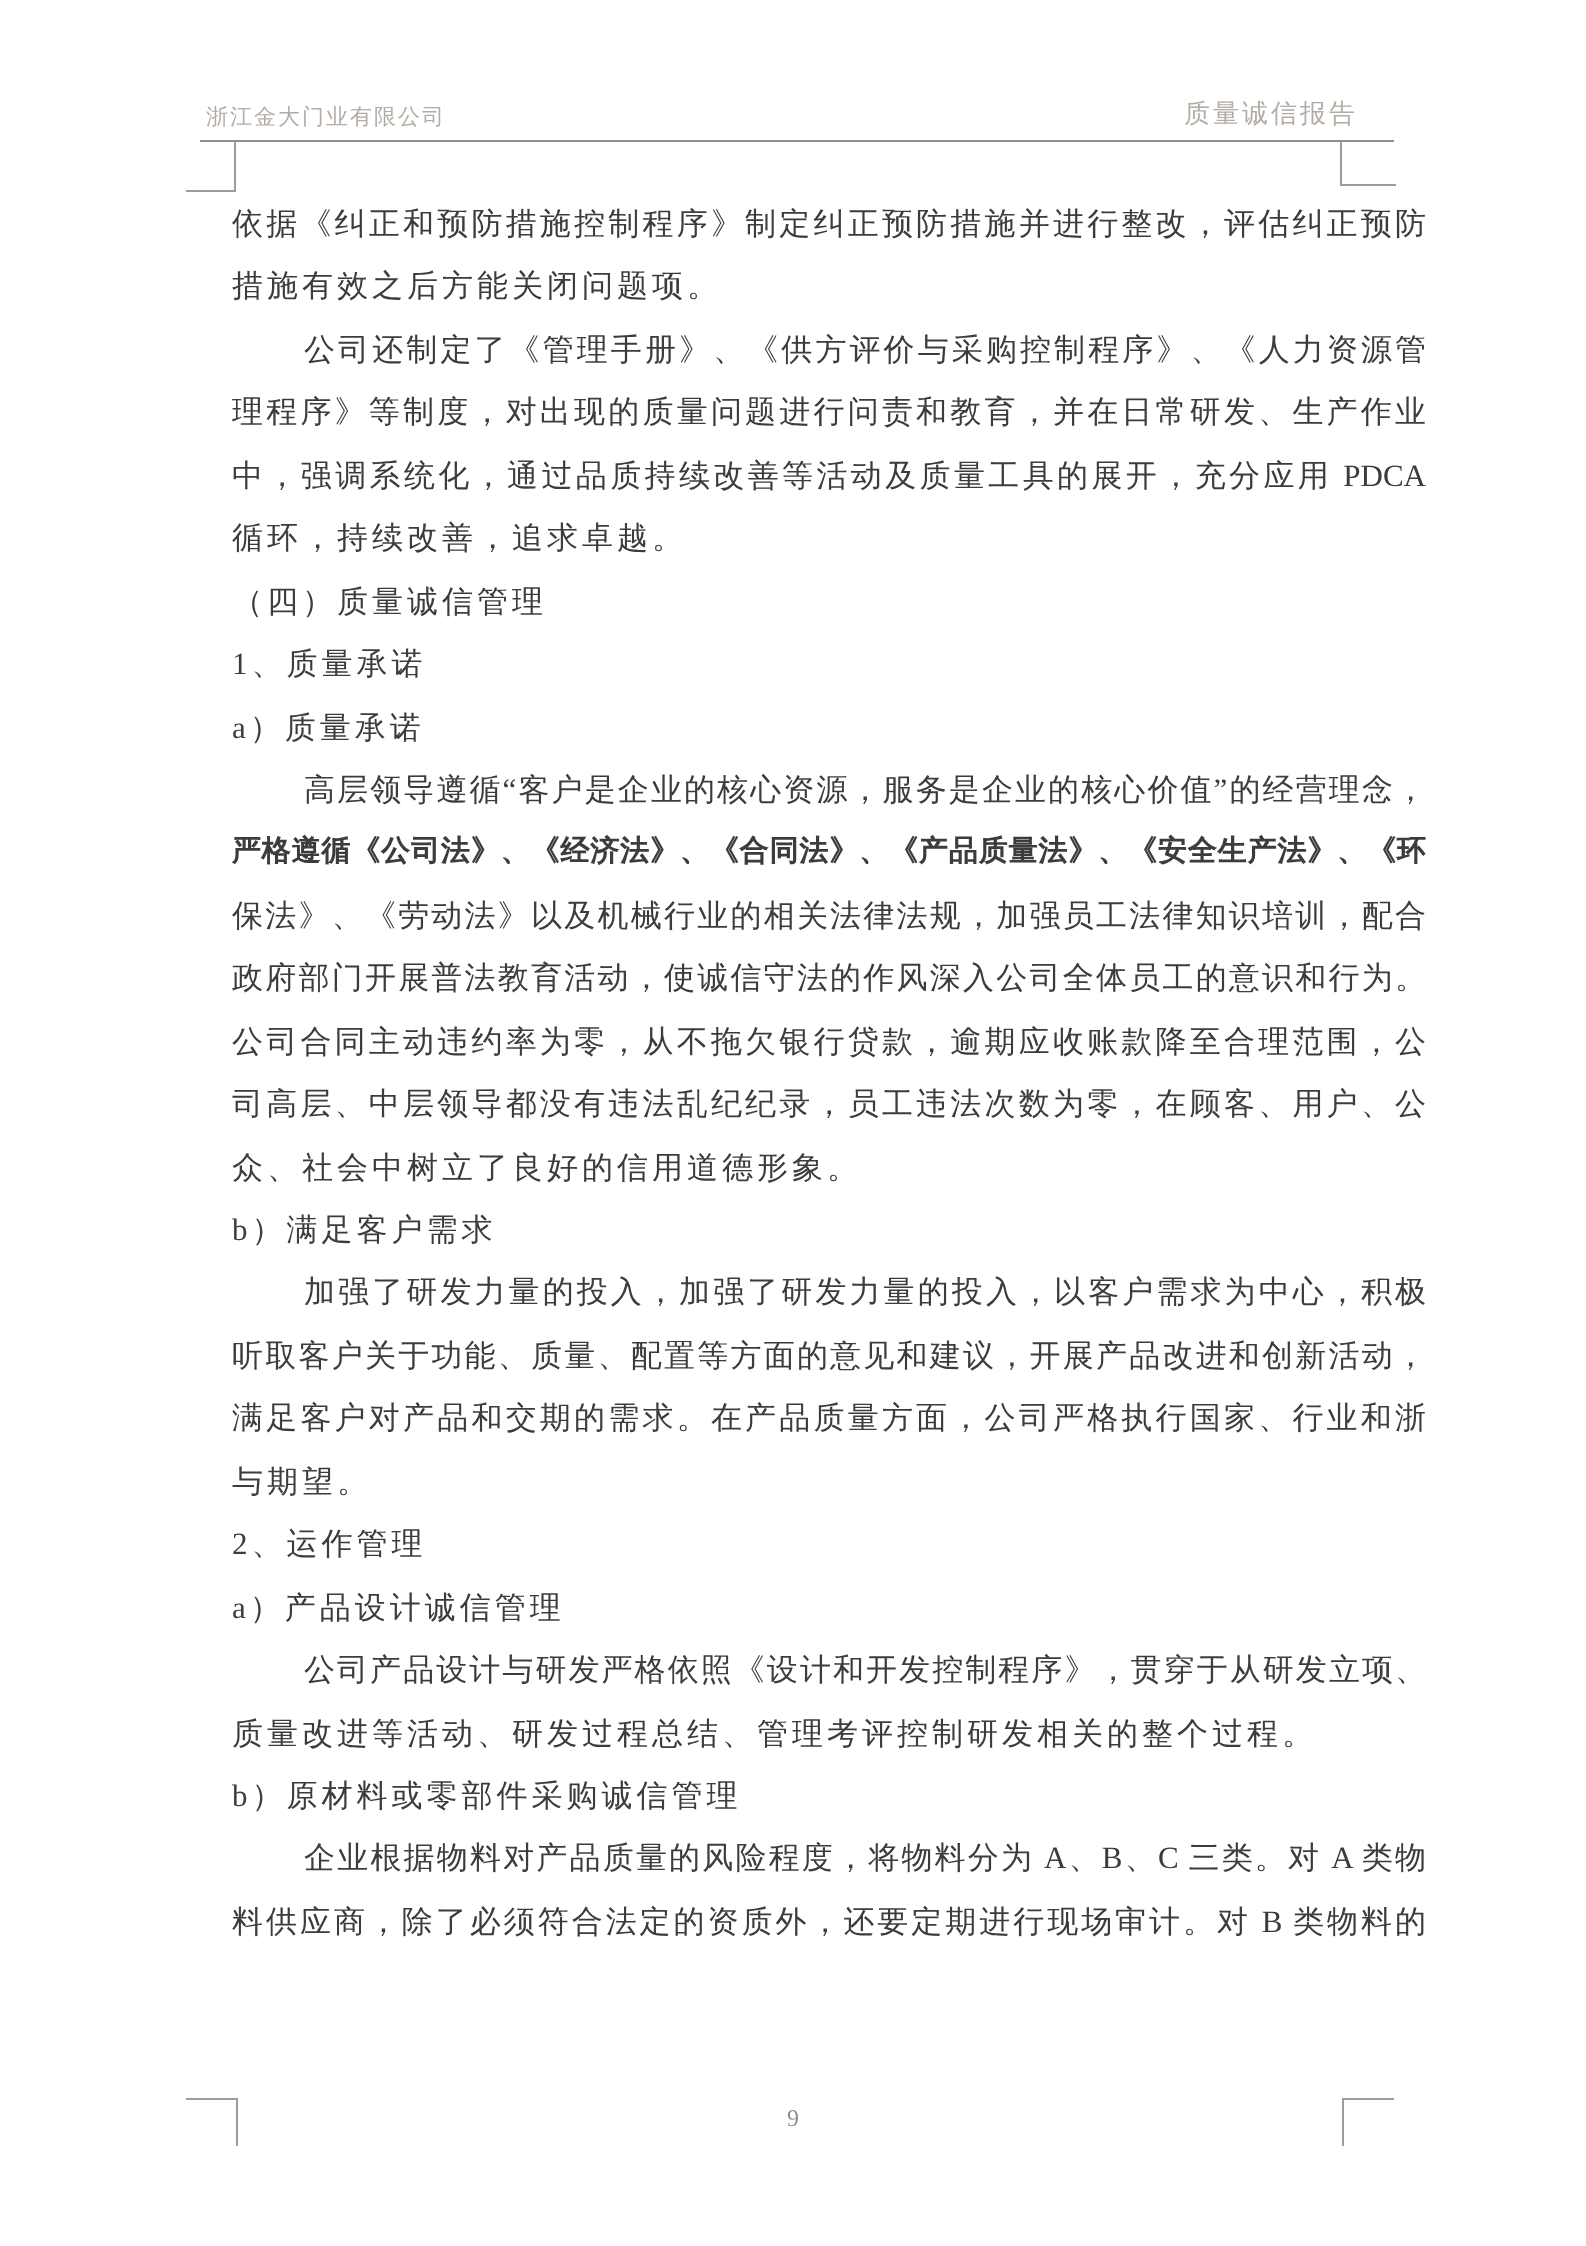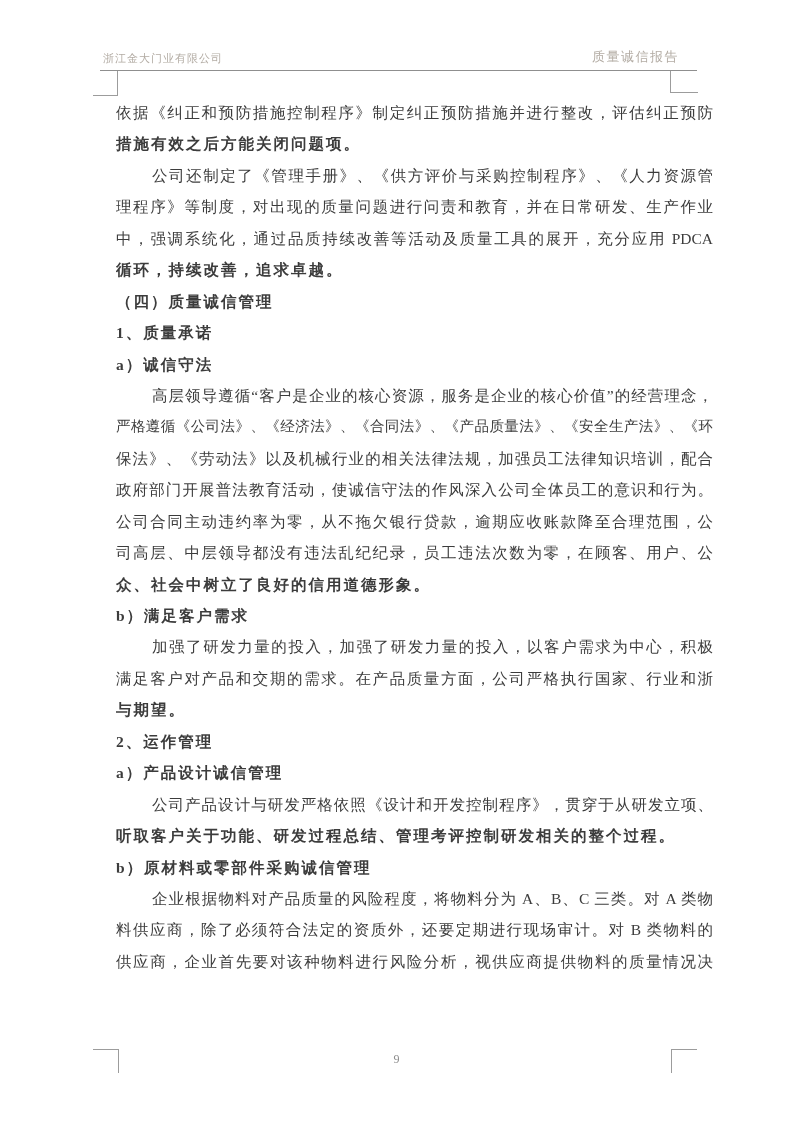--- a/index.html
+++ b/index.html
@@ -37,23 +37,23 @@
   
   .body-text {
     position:absolute; left:100px; top:97px; width:597px;
     color:var(--body-text,#3c3c3c); font-size:15.5px;margin-left:16px;
   }
   .line {
     height:31.45px; line-height:31.45px; overflow:hidden;
     text-align:justify; text-align-last:justify; text-justify:inter-character;
     white-space:nowrap;
   }
-  .line.end   { text-align-last:left; letter-spacing:2px;font-weight:bold; }
+  .line.end   { text-align-last:left; letter-spacing:2px; }
   .line.indent{ text-indent:36px; }
-  .line.tight { font-size:14.5px; }
+  .line.tight { font-size:14.5px;font-weight:bold; }
   
   .footer {
     position:absolute; left:0; right:0; top:1052px; text-align:center;
     font-size:12px; color:var(--page-number-color,#8c8c8c);
   }
 </style>
 </head>
 <body>
 
 <div class="page">
@@ -69,39 +69,39 @@
 
   <div class="body-text">
     <div class="line">依据《纠正和预防措施控制程序》制定纠正预防措施并进行整改，评估纠正预防</div>
     <div class="line end">措施有效之后方能关闭问题项。</div>
     <div class="line indent">公司还制定了《管理手册》、《供方评价与采购控制程序》、《人力资源管</div>
     <div class="line">理程序》等制度，对出现的质量问题进行问责和教育，并在日常研发、生产作业</div>
     <div class="line">中，强调系统化，通过品质持续改善等活动及质量工具的展开，充分应用 PDCA</div>
     <div class="line end">循环，持续改善，追求卓越。</div>
     <div class="line end">（四）质量诚信管理</div>
     <div class="line end">1、质量承诺</div>
-    <div class="line end">a）诚信守法</div>
+    <div class="line end">a）质量承诺</div>
     <div class="line indent">高层领导遵循“客户是企业的核心资源，服务是企业的核心价值”的经营理念，</div>
     <div class="line tight">严格遵循《公司法》、《经济法》、《合同法》、《产品质量法》、《安全生产法》、《环</div>
     <div class="line">保法》、《劳动法》以及机械行业的相关法律法规，加强员工法律知识培训，配合</div>
     <div class="line">政府部门开展普法教育活动，使诚信守法的作风深入公司全体员工的意识和行为。</div>
     <div class="line">公司合同主动违约率为零，从不拖欠银行贷款，逾期应收账款降至合理范围，公</div>
     <div class="line">司高层、中层领导都没有违法乱纪纪录，员工违法次数为零，在顾客、用户、公</div>
     <div class="line end">众、社会中树立了良好的信用道德形象。</div>
     <div class="line end">b）满足客户需求</div>
     <div class="line indent">加强了研发力量的投入，加强了研发力量的投入，以客户需求为中心，积极</div>
+    <div class="line">听取客户关于功能、质量、配置等方面的意见和建议，开展产品改进和创新活动，</div>
     <div class="line">满足客户对产品和交期的需求。在产品质量方面，公司严格执行国家、行业和浙</div>
     <div class="line end">与期望。</div>
     <div class="line end">2、运作管理</div>
     <div class="line end">a）产品设计诚信管理</div>
     <div class="line indent">公司产品设计与研发严格依照《设计和开发控制程序》，贯穿于从研发立项、</div>
-    <div class="line end">听取客户关于功能、研发过程总结、管理考评控制研发相关的整个过程。</div>
+    <div class="line end">质量改进等活动、研发过程总结、管理考评控制研发相关的整个过程。</div>
     <div class="line end">b）原材料或零部件采购诚信管理</div>
     <div class="line indent">企业根据物料对产品质量的风险程度，将物料分为 A、B、C 三类。对 A 类物</div>
     <div class="line">料供应商，除了必须符合法定的资质外，还要定期进行现场审计。对 B 类物料的</div>
-    <div class="line">供应商，企业首先要对该种物料进行风险分析，视供应商提供物料的质量情况决</div>
   </div>
 
   <div class="footer">
     <span>9</span>
   </div>
 
 </div>
 
 </body></html>

